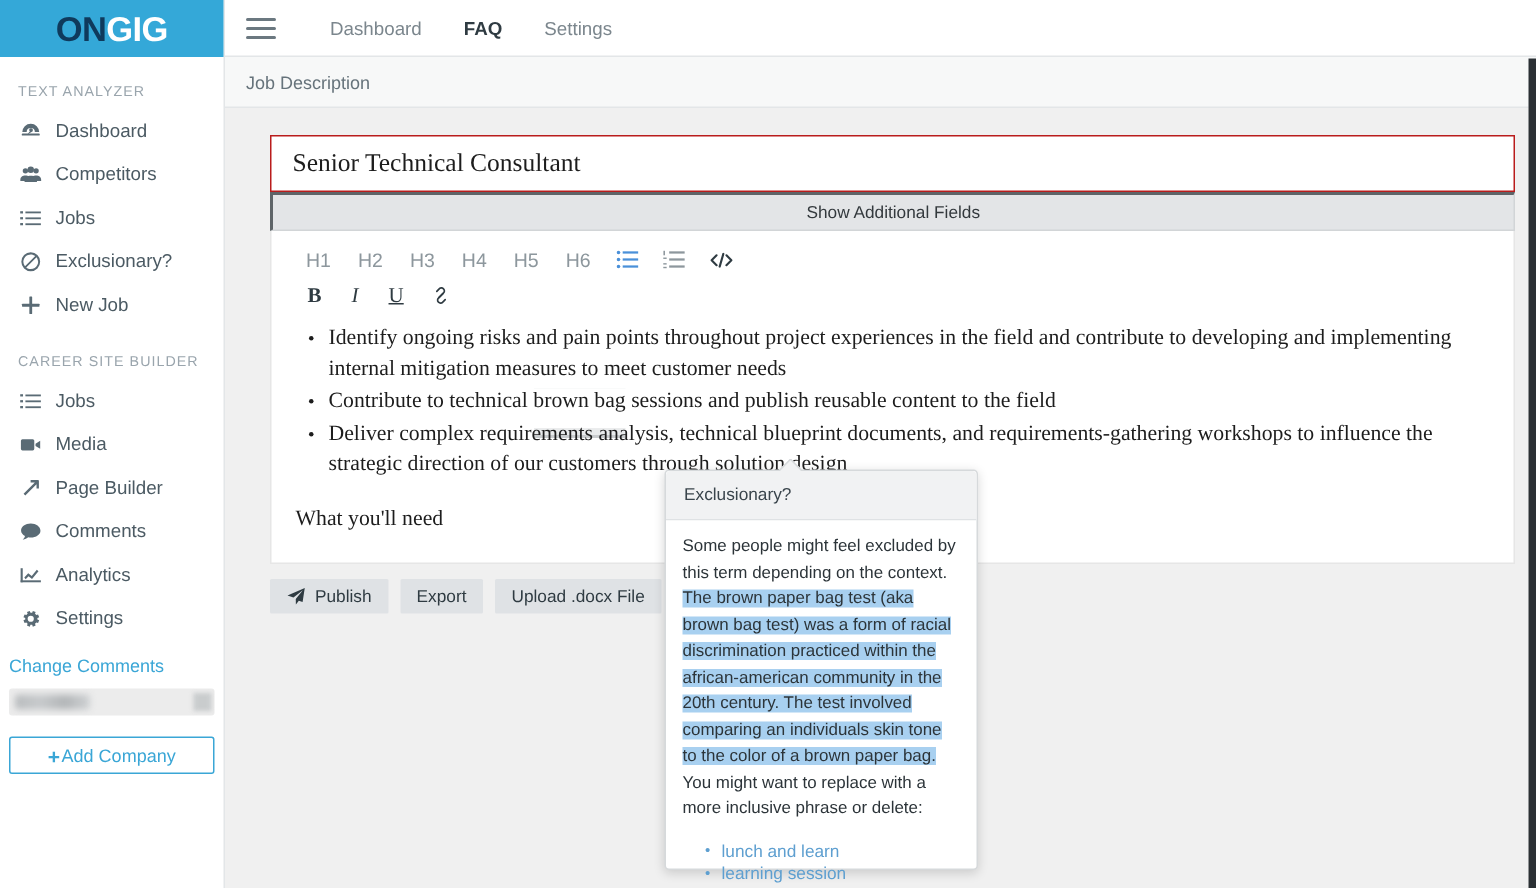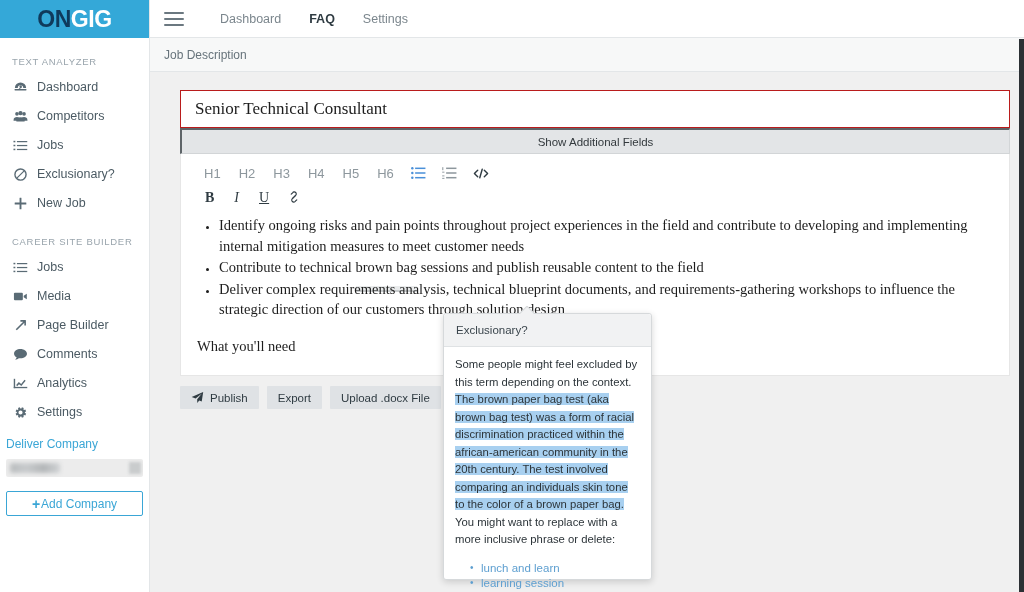--- a/index.html
+++ b/index.html
@@ -303,21 +303,21 @@
 
     <div class="side-item">
       <span class="side-ico">
           <svg viewBox="0 0 16 16">
             <path d="M14 9.1l-1.3-.5a4.8 4.8 0 000-1.2l1.3-.5-.8-2-1.3.5a4.8 4.8 0 00-.9-.9l.5-1.3-2-.8-.5 1.3a4.8 4.8 0 00-1.2 0L7.3 2.4l-2 .8.5 1.3a4.8 4.8 0 00-.9.9L3.6 4.9l-.8 2 1.3.5a4.8 4.8 0 000 1.2l-1.3.5.8 2 1.3-.5c.3.3.6.6.9.9l-.5 1.3 2 .8.5-1.3a4.8 4.8 0 001.2 0l.5 1.3 2-.8-.5-1.3c.3-.3.6-.6.9-.9l1.3.5zM8 10.2A2.2 2.2 0 118 5.8a2.2 2.2 0 010 4.4z"></path>
           </svg>
         </span>
       <span>Settings</span>
     </div>
 
-    <div class="change-company">Deliver Company</div>
+    <div class="change-company">Change Comments</div>
 
     <div class="company-select">
       <div class="company-blur"></div>
       <div class="company-caret"></div>
     </div>
 
     <div class="add-company">
       <span class="add-plus">+</span>
       <span>Add Company</span>
     </div>

